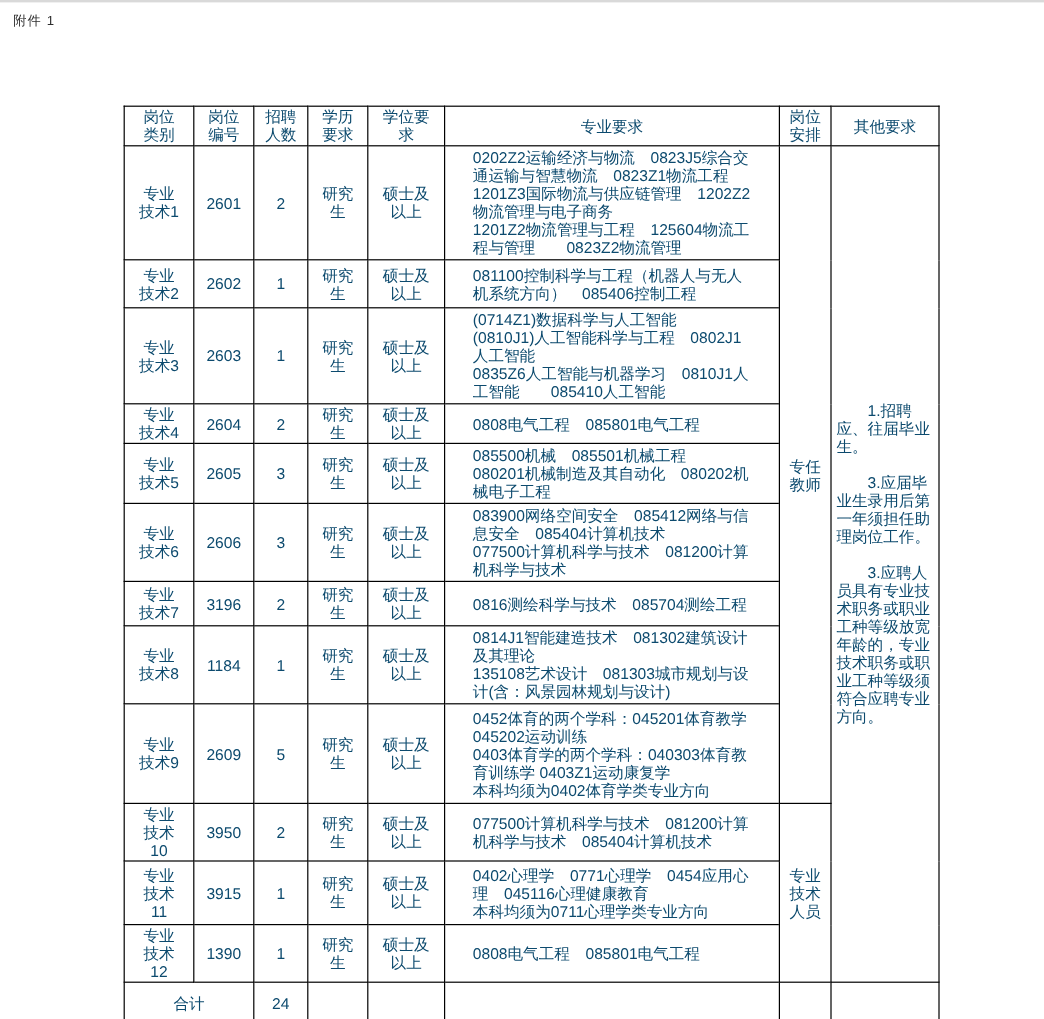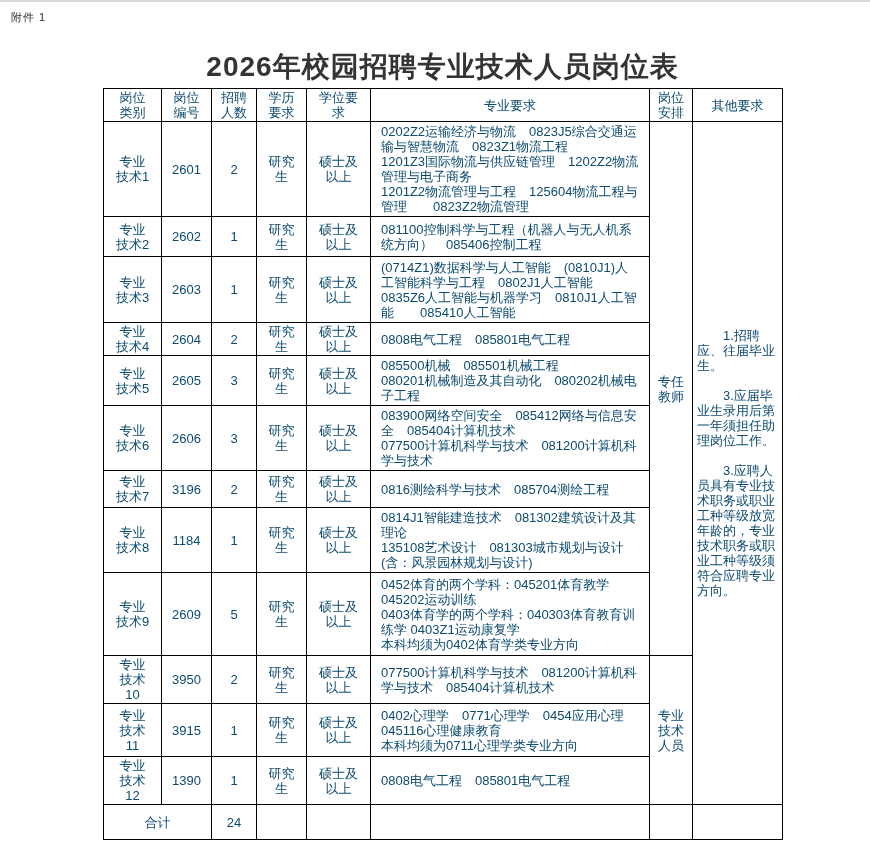--- a/index.html
+++ b/index.html
@@ -52,38 +52,37 @@
     border: 1.5px solid #000000;
     padding: 1px 3px;
     text-align: center;
     vertical-align: middle;
     font-weight: normal;
     white-space: pre-line;
     overflow: hidden;
   }
   table.jobs td.majors {
     text-align: left;
-    padding: 2px 10px;
+    padding: 2px 23px;
   }
   table.jobs td.other-req {
     text-align: left;
     padding: 2px 4px;
   }
   td.other-req p {
     margin: 0;
     text-indent: 2em;
     white-space: normal;
   }
 </style>
 </head>
 <body>
 
 <div class="page">
   <div class="attachment-label">附件 1</div>
-  <div class="doc-title">2026年校园招聘专业技术人员岗位表</div>
 
   <table class="jobs">
     <colgroup>
       <col style="width:58px">
         <col style="width:50px">
         <col style="width:45px">
         <col style="width:50px">
       <col style="width:64px">
         <col style="width:279px">
         <col style="width:43px">

